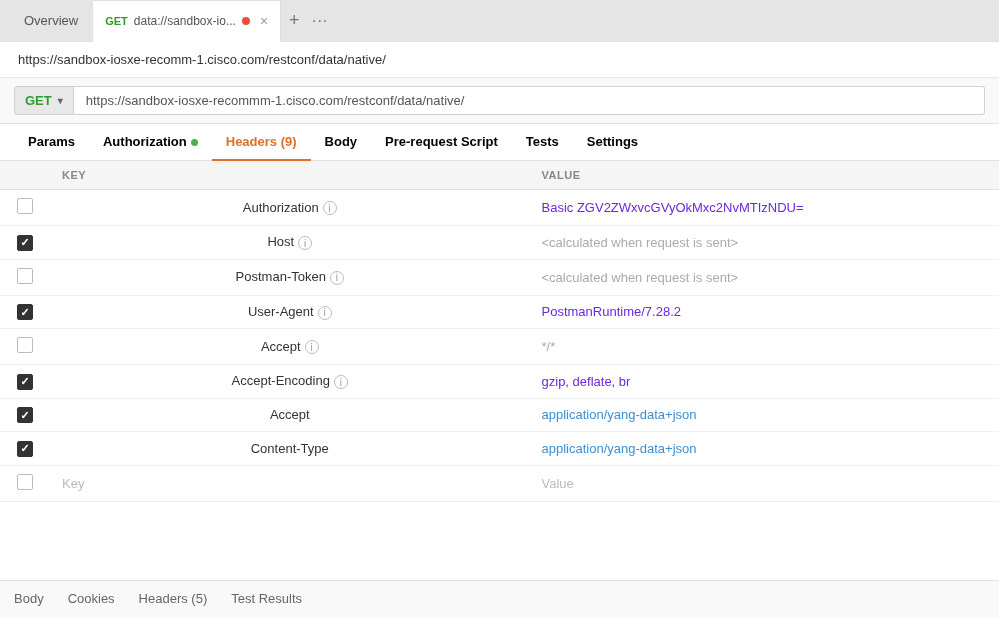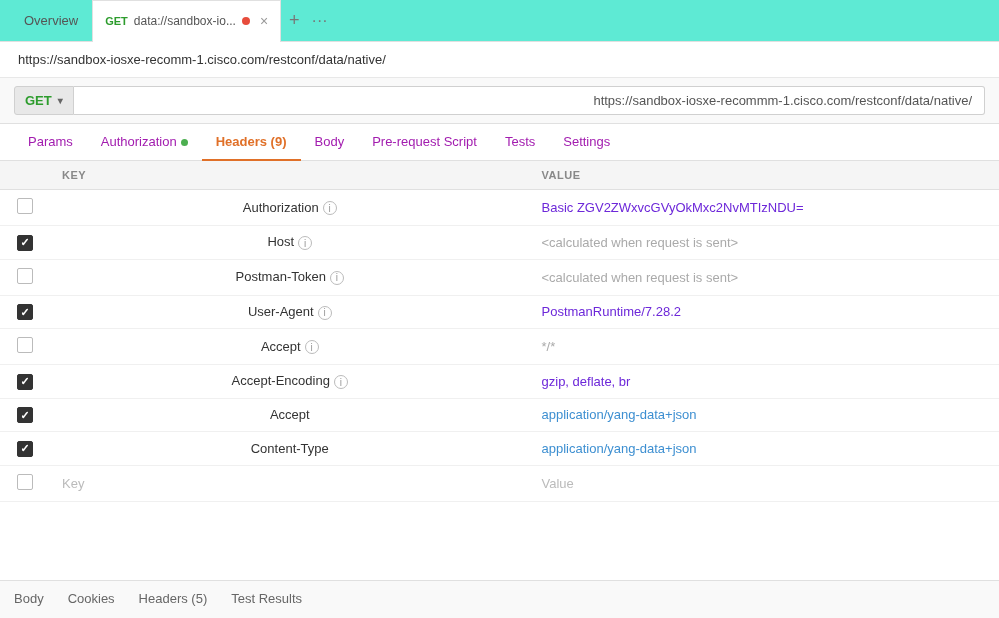--- a/index.html
+++ b/index.html
@@ -1,21 +1,21 @@
 <!DOCTYPE html>
 <html><head>
   <meta charset="utf-8">
   <style>
     * { box-sizing: border-box; margin: 0; padding: 0; }
     body { font-family: -apple-system, BlinkMacSystemFont, 'Segoe UI', sans-serif; font-size: 13px; background: #fff; color: #333; width: 999px; height: 618px; overflow: hidden; }
 
     
     .tab-bar {
       display: flex; align-items: center; border-bottom: 1px solid #e0e0e0;
-      padding: 0 10px; height: 42px; background: #5eead4;
+      padding: 0 10px; height: 42px; background: #e5e5e5;
     }
     .tab-overview {
       padding: 0 14px; height: 42px; display: flex; align-items: center;
       color: #555; font-size: 13px; cursor: pointer;
     }
     .tab-request {
       display: flex; align-items: center; background: #fff; border-left: 1px solid #e0e0e0;
       border-right: 1px solid #e0e0e0; border-top: 1px solid #e0e0e0;
       padding: 0 12px; height: 42px; gap: 6px; cursor: pointer; position: relative;
     }
@@ -50,31 +50,30 @@
     .method-select {
       display: flex; align-items: center; gap: 6px;
       background: #e8e8e8; border: 1px solid #d0d0d0; border-radius: 3px 0 0 3px;
       padding: 6px 10px; cursor: pointer; font-size: 13px; font-weight: 600; color: #2d9c2d;
     }
     .chevron-icon { color: #666; font-size: 10px; }
     .url-input {
       flex: 1; border: 1px solid #d0d0d0; border-left: none; border-radius: 0 3px 3px 0;
       padding: 6px 12px; font-size: 13px; color: #555; background: #fff;
       outline: none;
-      text-align: right;
     }
 
     
     .nav-tabs {
       display: flex; align-items: center; padding: 0 14px;
       border-bottom: 1px solid #e0e0e0; gap: 0;
     }
     .nav-tab {
-      padding: 10px 14px; color: #a21caf; cursor: pointer; font-size: 13px;
-      border-bottom: 2px solid transparent; margin-bottom: -1px; white-space: nowrap;
+      padding: 10px 14px; color: #000000; cursor: pointer; font-size: 13px;
+      border-bottom: 2px solid transparent; margin-bottom: -1px; white-space: nowrap; font-weight: bold;
     }
     .nav-tab.active {
       color: #e07028; border-bottom-color: #e07028; font-weight: 700;
     }
     .auth-dot {
       display: inline-block; width: 7px; height: 7px; border-radius: 50%;
       background: #4caf50; margin-left: 4px; vertical-align: middle;
     }
 
     

